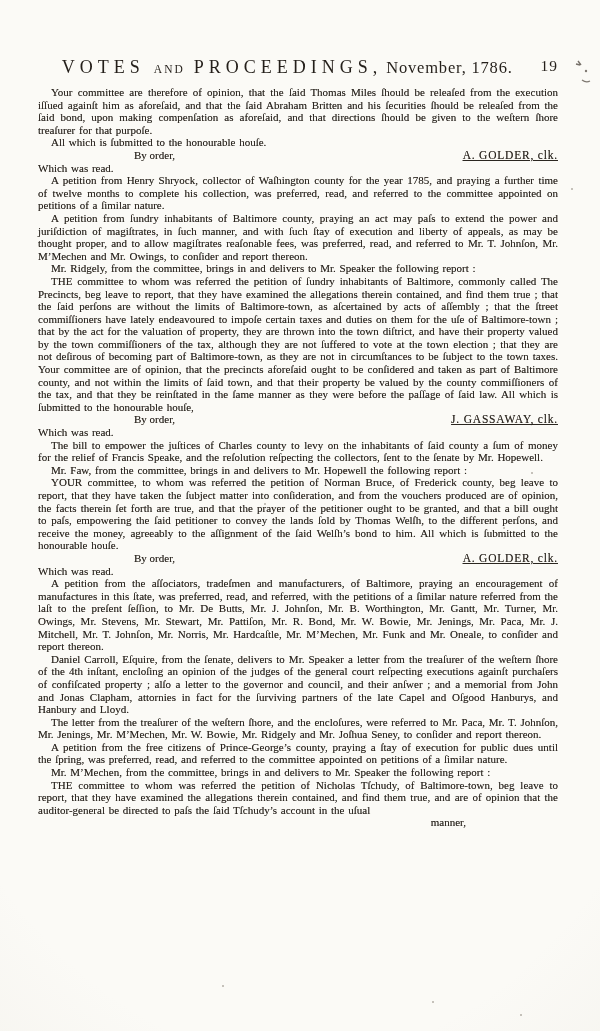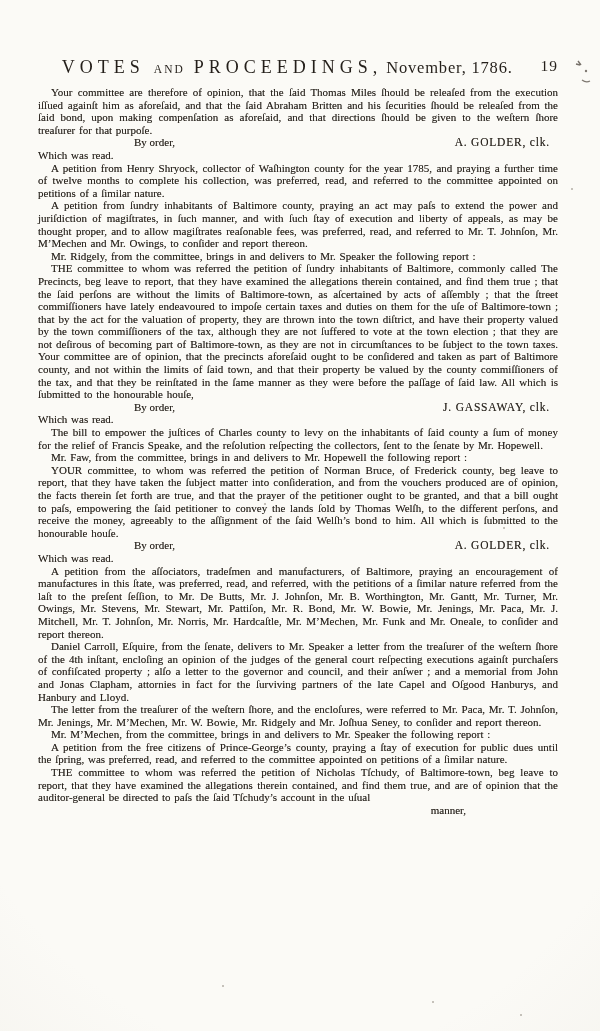--- a/index.html
+++ b/index.html
@@ -29,21 +29,21 @@
 
   .text-block {
     position:absolute; top:86px; left:38px; width:520px;
     font-size:11px; line-height:12.6px;
     text-shadow:0 0 0.5px rgba(43,38,32,0.55);
   }
   .body-p { margin:0; text-align:justify; word-spacing:1px; }
   .body-p.indent { text-indent:13px; }
   .sig-line { display:flex; align-items:baseline; }
   .sig-by   { margin-left:96px; }
-  .sig-name { margin-left:auto; margin-right:8px; font-size:11.5px; letter-spacing:0.8px; }
+  .sig-name { margin-left:auto; font-size:11.5px; letter-spacing:0.8px;text-decoration:underline; }
   .catchword-line { text-align:right; padding-right:92px; }
 
   
   .ink-mark { position:absolute; top:58px; left:572px; width:26px; height:32px; }
   .speck { position:absolute; border-radius:50%; background:rgba(70,60,48,0.4); }
 </style>
 </head>
 <body>
 
 <div class="page">
@@ -53,20 +53,21 @@
       <span class="t-caps">VOTES</span>
       <span class="t-and">AND</span>
       <span class="t-caps">PROCEEDINGS,</span>
       <span class="t-date">November, 1786.</span>
     </div>
     <span class="page-number">19</span>
   </header>
 
   <main class="text-block">
       <p class="body-p indent">Your committee are therefore of opinion, that the ſaid Thomas Miles ſhould be releaſed from the execution iſſued againſt him as aforeſaid, and that the ſaid Abraham Britten and his ſecurities ſhould be releaſed from the ſaid bond, upon making compenſation as aforeſaid, and that directions ſhould be given to the weſtern ſhore treaſurer for that purpoſe.</p>
+      <p class="body-p indent">All which is ſubmitted to the honourable houſe.</p>
       <div class="sig-line">
         <span class="sig-by">By order,</span>
         <span class="sig-name">A. GOLDER, clk.</span>
       </div>
       <p class="body-p">Which was read.</p>
       <p class="body-p indent">A petition from Henry Shryock, collector of Waſhington county for the year 1785, and praying a further time of twelve months to complete his collection, was preferred, read, and referred to the committee appointed on petitions of a ſimilar nature.</p>
       <p class="body-p indent">A petition from ſundry inhabitants of Baltimore county, praying an act may paſs to extend the power and juriſdiction of magiſtrates, in ſuch manner, and with ſuch ſtay of execution and liberty of appeals, as may be thought proper, and to allow magiſtrates reaſonable fees, was preferred, read, and referred to Mr. T. Johnſon, Mr. M’Mechen and Mr. Owings, to conſider and report thereon.</p>
       <p class="body-p indent">Mr. Ridgely, from the committee, brings in and delivers to Mr. Speaker the following report :</p>
       <p class="body-p indent">THE committee to whom was referred the petition of ſundry inhabitants of Baltimore, commonly called The Precincts, beg leave to report, that they have examined the allegations therein contained, and find them true ; that the ſaid perſons are without the limits of Baltimore-town, as aſcertained by acts of aſſembly ; that the ſtreet commiſſioners have lately endeavoured to impoſe certain taxes and duties on them for the uſe of Baltimore-town ; that by the act for the valuation of property, they are thrown into the town diſtrict, and have their property valued by the town commiſſioners of the tax, although they are not ſuffered to vote at the town election ; that they are not deſirous of becoming part of Baltimore-town, as they are not in circumſtances to be ſubject to the town taxes.  Your committee are of opinion, that the precincts aforeſaid ought to be conſidered and taken as part of Baltimore county, and not within the limits of ſaid town, and that their property be valued by the county commiſſioners of the tax, and that they be reinſtated in the ſame manner as they were before the paſſage of ſaid law.   All which is ſubmitted to the honourable houſe,</p>
       <div class="sig-line">
@@ -78,22 +79,22 @@
       <p class="body-p indent">Mr. Faw, from the committee, brings in and delivers to Mr. Hopewell the following report :</p>
       <p class="body-p indent">YOUR committee, to whom was referred the petition of Norman Bruce, of Frederick county, beg leave to report, that they have taken the ſubject matter into conſideration, and from the vouchers produced are of opinion, the facts therein ſet forth are true, and that the prayer of the petitioner ought to be granted, and that a bill ought to paſs, empowering the ſaid petitioner to convey the lands ſold by Thomas Welſh, to the different perſons, and receive the money, agreeably to the aſſignment of the ſaid Welſh’s bond to him.   All which is ſubmitted to the honourable houſe.</p>
       <div class="sig-line">
         <span class="sig-by">By order,</span>
         <span class="sig-name">A. GOLDER, clk.</span>
       </div>
       <p class="body-p">Which was read.</p>
       <p class="body-p indent">A petition from the aſſociators, tradeſmen and manufacturers, of Baltimore, praying an encouragement of manufactures in this ſtate, was preferred, read, and referred, with the petitions of a ſimilar nature referred from the laſt to the preſent ſeſſion, to Mr. De Butts, Mr. J. Johnſon, Mr. B. Worthington, Mr. Gantt, Mr. Turner, Mr. Owings, Mr. Stevens, Mr. Stewart, Mr. Pattiſon, Mr. R. Bond, Mr. W. Bowie, Mr. Jenings, Mr. Paca, Mr. J. Mitchell, Mr. T. Johnſon, Mr. Norris, Mr. Hardcaſtle, Mr. M’Mechen, Mr. Funk and Mr. Oneale, to conſider and report thereon.</p>
       <p class="body-p indent">Daniel Carroll, Eſquire, from the ſenate, delivers to Mr. Speaker a letter from the treaſurer of the weſtern ſhore of the 4th inſtant, encloſing an opinion of the judges of the general court reſpecting executions againſt purchaſers of confiſcated property ; alſo a letter to the governor and council, and their anſwer ; and a memorial from John and Jonas Clapham, attornies in fact for the ſurviving partners of the late Capel and Oſgood Hanburys, and Hanbury and Lloyd.</p>
       <p class="body-p indent">The letter from the treaſurer of the weſtern ſhore, and the encloſures, were referred to Mr. Paca, Mr. T. Johnſon, Mr. Jenings, Mr. M’Mechen, Mr. W. Bowie, Mr. Ridgely and Mr. Joſhua Seney, to conſider and report thereon.</p>
+      <p class="body-p indent">A petition from the free citizens of Prince-George’s county, praying a ſtay of execution for public dues until the ſpring, was preferred, read, and referred to the committee appointed on petitions of a ſimilar nature.</p>
       <p class="body-p indent">Mr. M’Mechen, from the committee, brings in and delivers to Mr. Speaker the following report :</p>
-      <p class="body-p indent">A petition from the free citizens of Prince-George’s county, praying a ſtay of execution for public dues until the ſpring, was preferred, read, and referred to the committee appointed on petitions of a ſimilar nature.</p>
       <p class="body-p indent">THE committee to whom was referred the petition of Nicholas Tſchudy, of Baltimore-town, beg leave to report, that they have examined the allegations therein contained, and find them true, and are of opinion that the auditor-general be directed to paſs the ſaid Tſchudy’s account in the uſual</p>
       <div class="catchword-line"><span>manner,</span></div>
     </main>
 
   <svg class="ink-mark" viewBox="0 0 26 32">
     <path d="M6 3 l3 4 M4 6 l4 1" stroke="#4a4239" stroke-width="1.4" fill="none" opacity="0.75"></path>
     <circle cx="14" cy="13" r="1.2" fill="#4a4239" opacity="0.7"></circle>
     <path d="M10 22 q4 3 8 1" stroke="#4a4239" stroke-width="1.3" fill="none" opacity="0.7"></path>
   </svg>
   <div class="speck" style="left:531px;top:472px;width:2px;height:2px;"></div>

